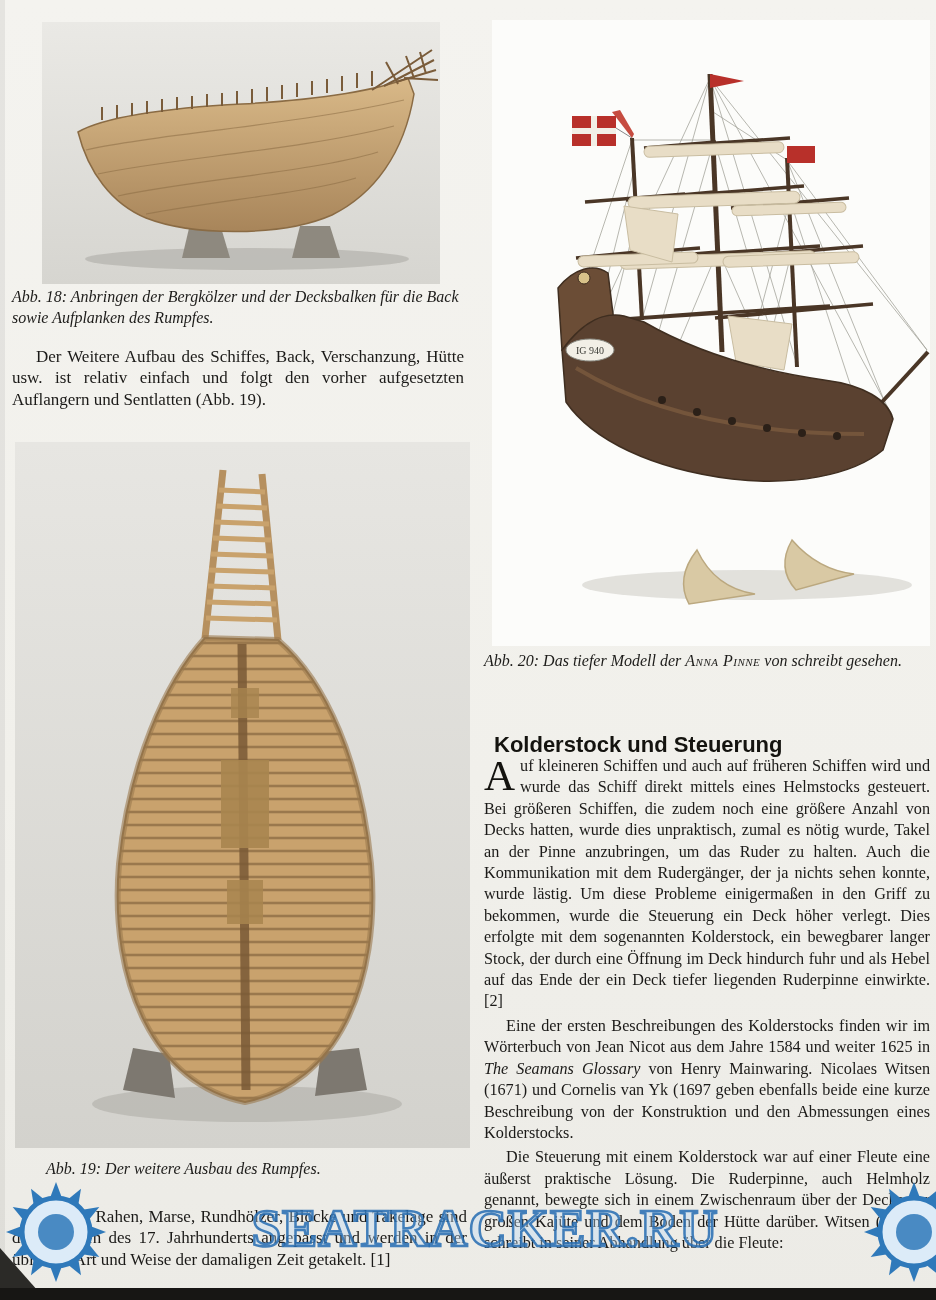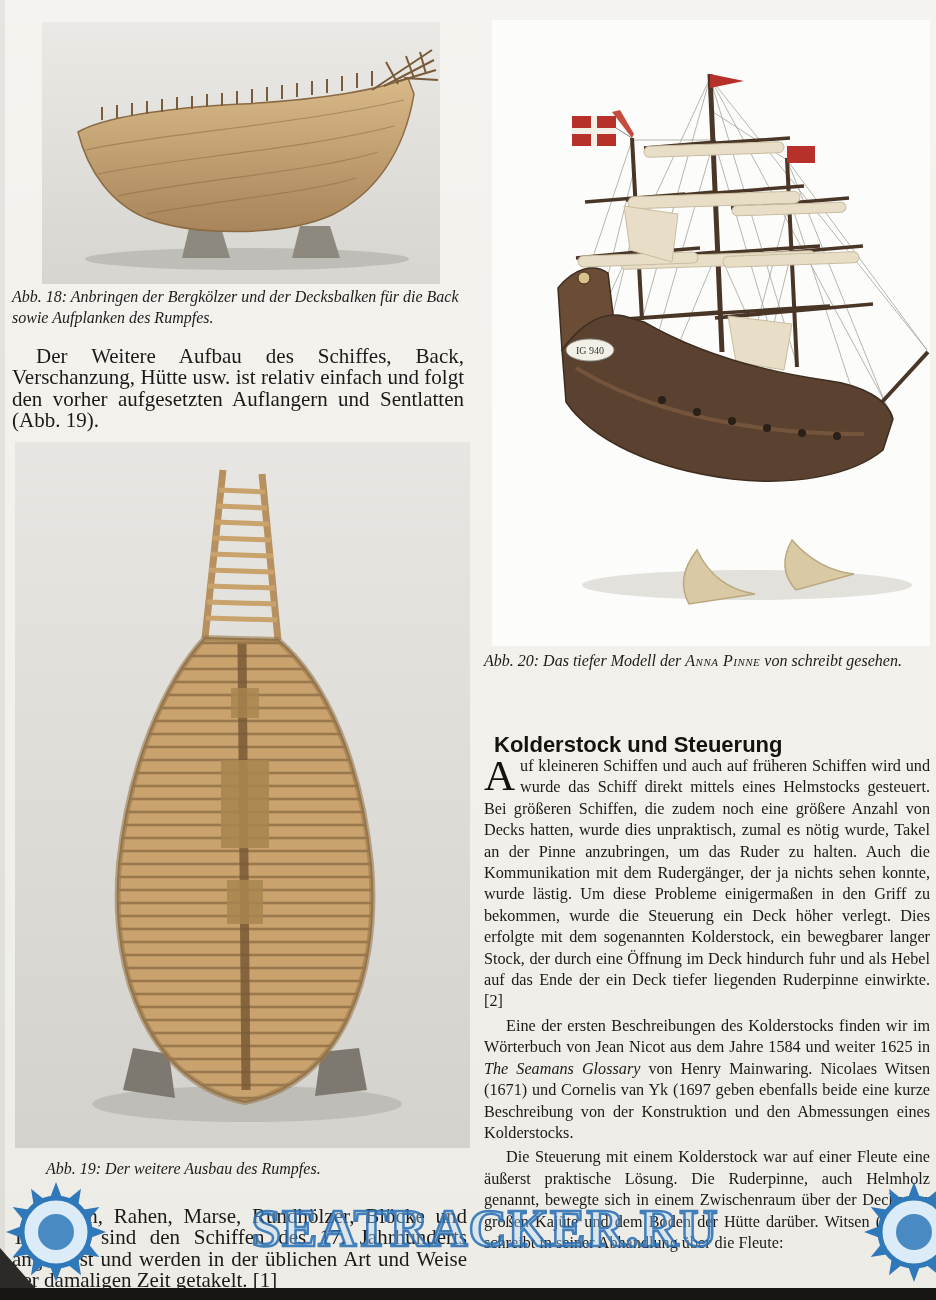--- a/index.html
+++ b/index.html
@@ -12,21 +12,21 @@
   .edge-shadow{position:absolute;left:0;top:0;width:5px;height:100%;background:rgba(0,0,0,0.06);}
   .bottom-bar{position:absolute;left:0;bottom:0;width:100%;height:12px;background:#171614;}
   .corner-wedge{position:absolute;left:0;bottom:0;width:46px;height:52px;background:#2b2a27;clip-path:polygon(0 100%,100% 100%,0 0);}
   .photo{position:absolute;}
   .photo svg{display:block;width:100%;height:100%;}
   .caption{
     position:absolute; font-style:italic; font-size:16px; line-height:21px; color:#1d1c1a;
   }
   .smallcaps{font-variant:small-caps; letter-spacing:0.5px;}
   .body-par{
-    position:absolute; margin:0; font-size:21px; line-height:21.4px;
+    position:absolute; margin:0; font-size:17px; line-height:21.4px;
     text-align:justify; hyphens:auto; color:#1b1a18;
   }
   .indent{text-indent:24px;}
   .right-text{position:absolute; left:484px; top:756px; width:446px;}
   .right-text p{margin:0; font-size:16.2px; line-height:21.4px; text-align:justify; hyphens:auto; color:#1b1a18;}
   .right-text p + p{margin-top:3px;}
   .right-text .indent{text-indent:22px;}
   .heading{
     position:absolute; left:484px; top:722px; width:446px; margin:10px;
     font-family:"Liberation Sans", sans-serif; font-weight:bold; font-size:22px; color:#14130f;

